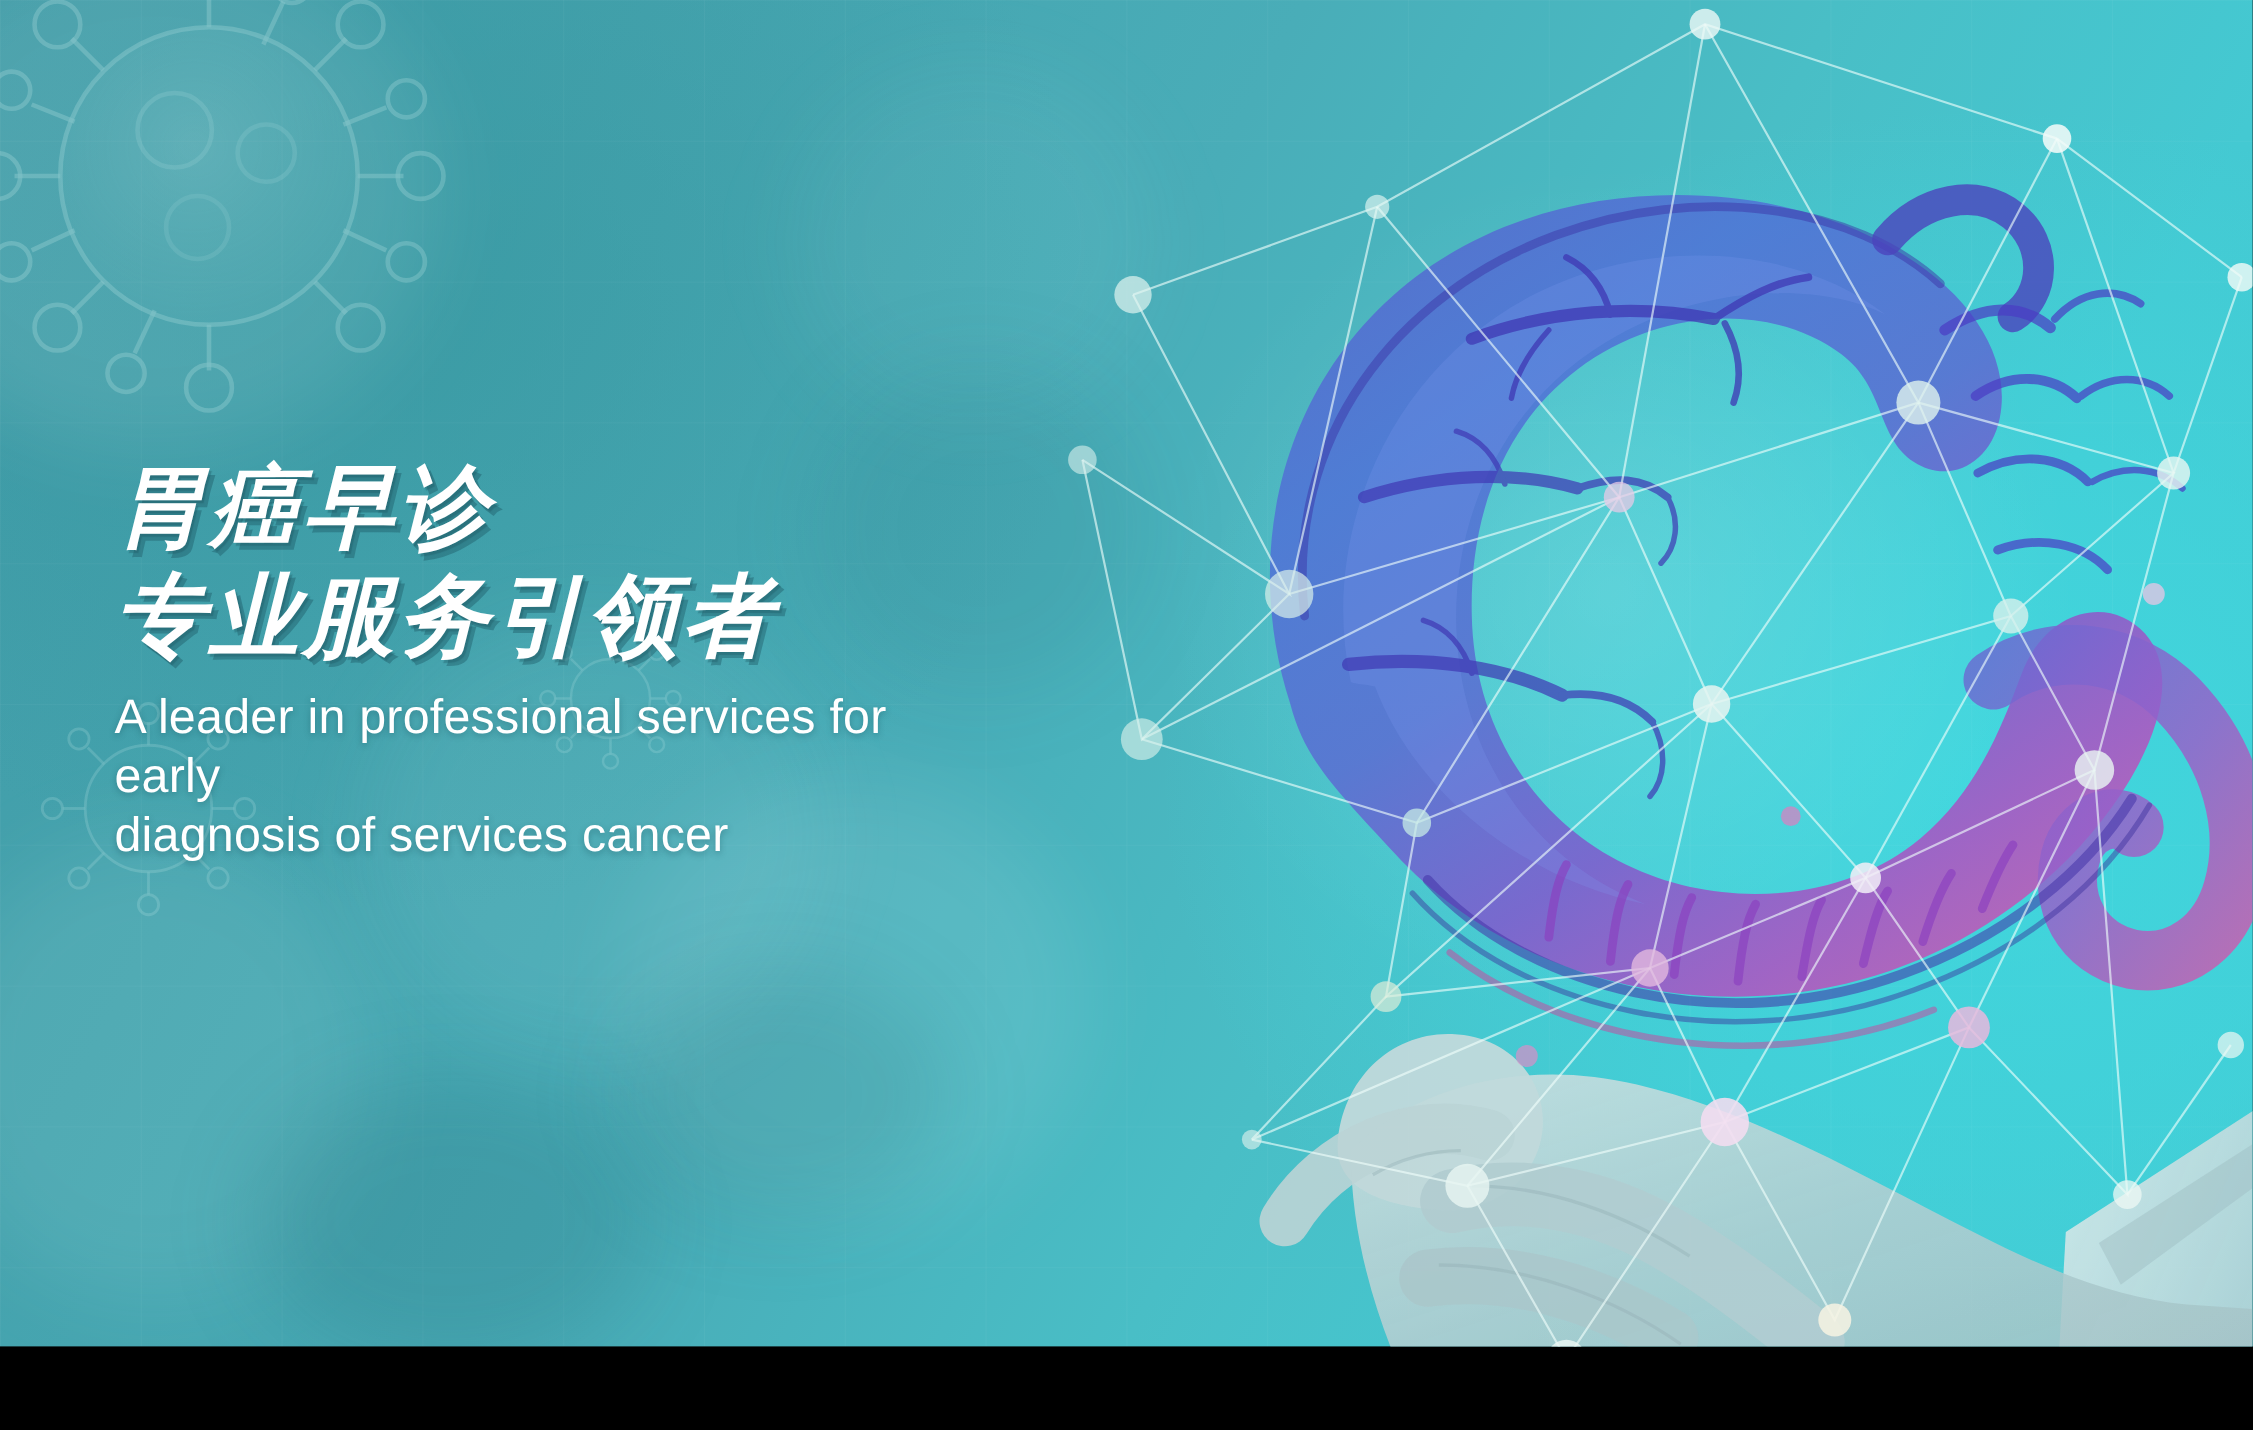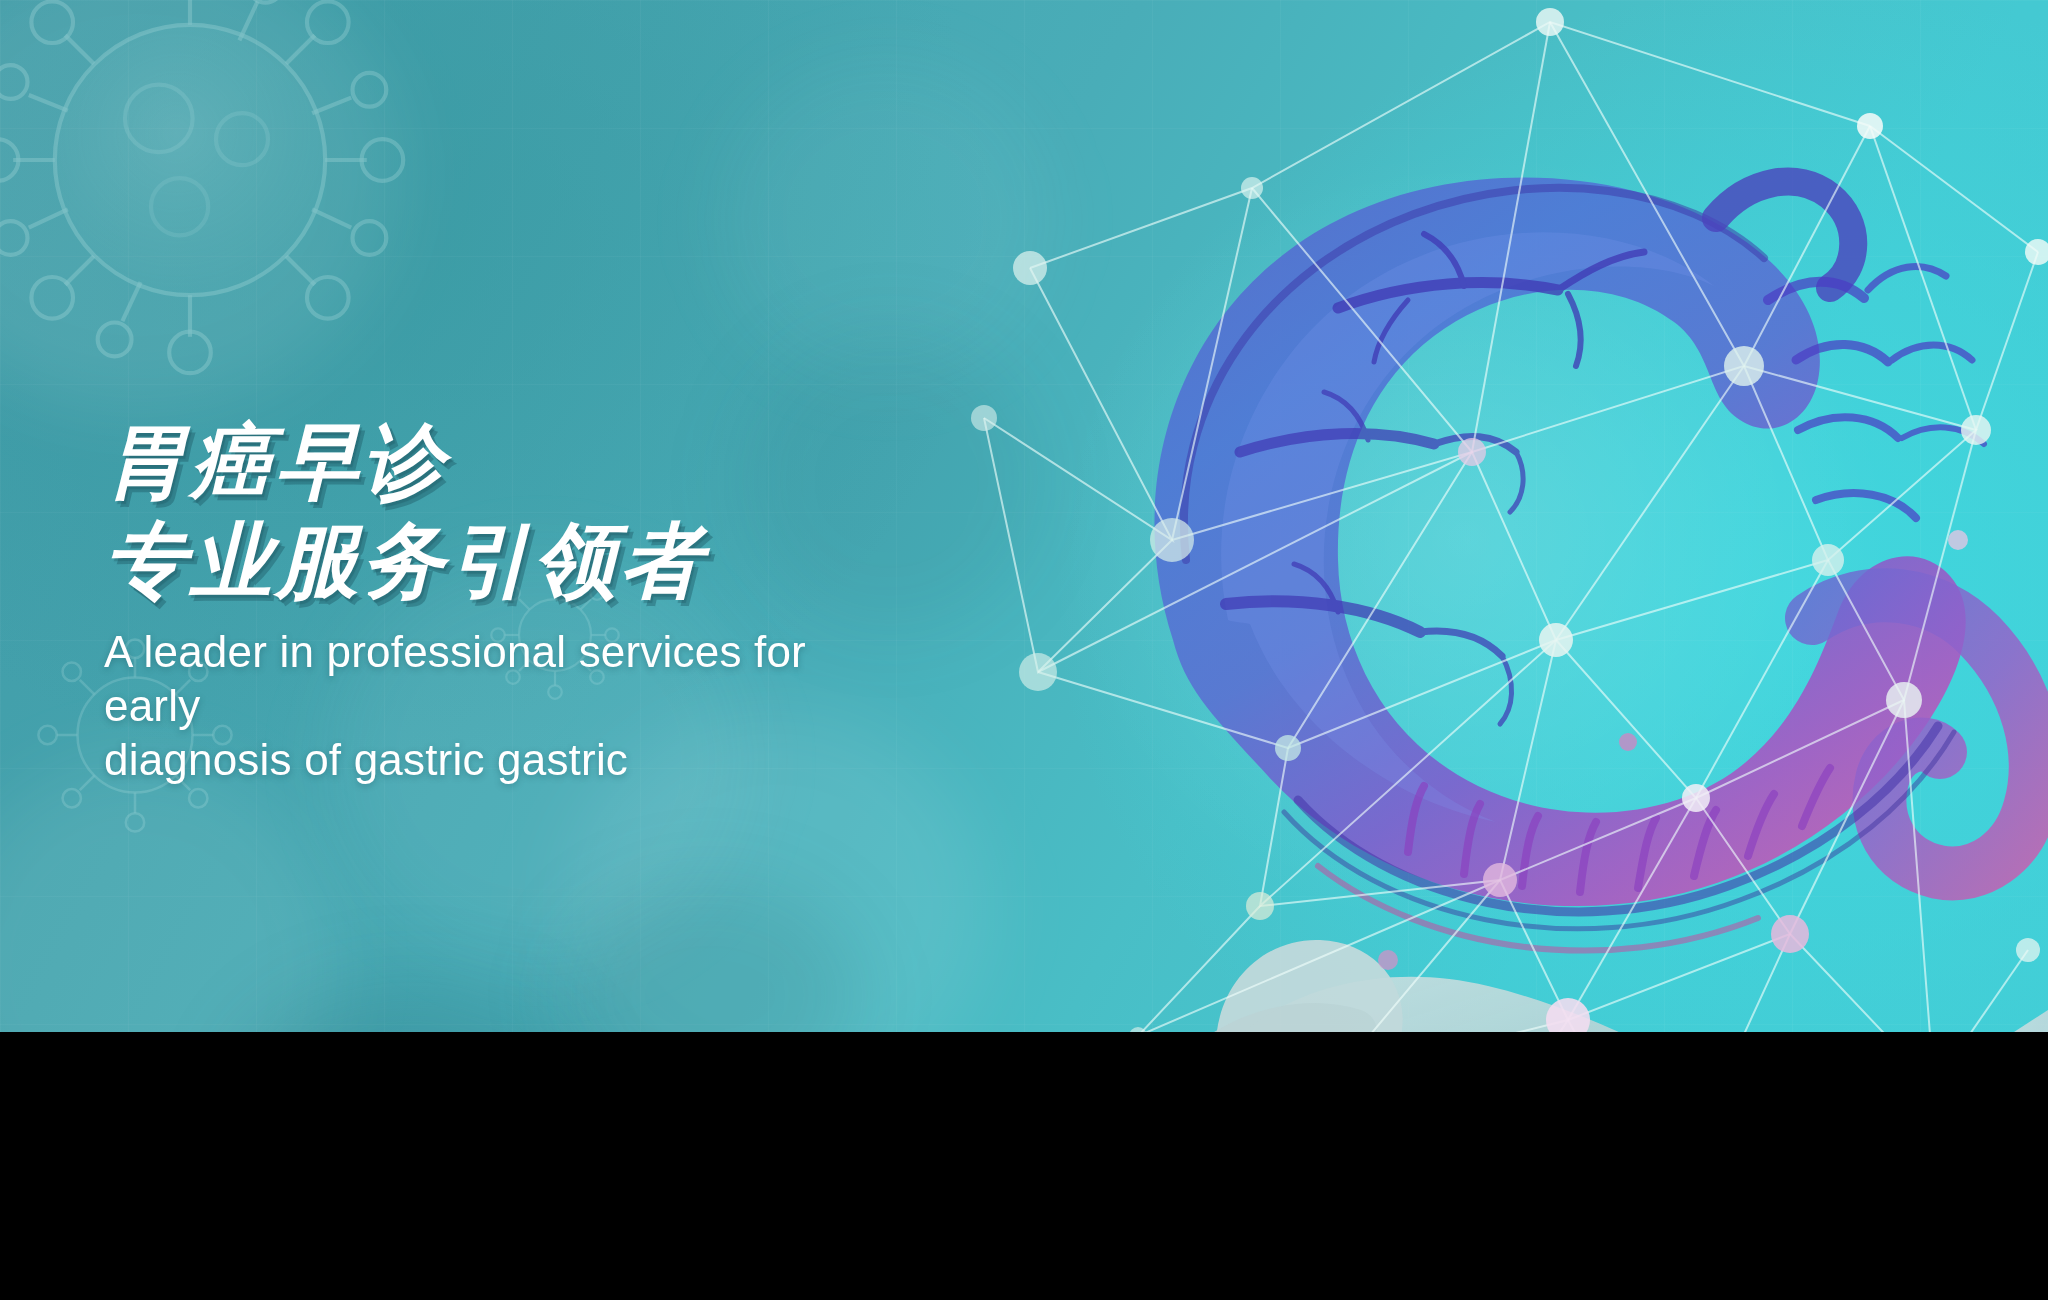--- a/index.html
+++ b/index.html
@@ -1,21 +1,21 @@
 <!DOCTYPE html>
 <html><head>
 <meta charset="utf-8">
 <style>
   * { margin:0; padding:0; box-sizing:border-box; }
   html,body{ width:2048px; height:1300px; overflow:hidden; background:#000; }
   body{ font-family:"Liberation Sans", sans-serif; }
 
   #banner{
     position:relative;
-    width:2048px; height:1032px;
+    width:2048px; height:1224px;
     overflow:hidden;
     
     background:
       radial-gradient(ellipse 1100px 900px at 88% 58%, rgba(64,215,222,0.95) 0%, rgba(64,215,222,0.45) 38%, rgba(64,215,222,0) 68%),
       radial-gradient(ellipse 900px 800px at 18% 22%, rgba(52,150,158,0.55) 0%, rgba(52,150,158,0.0) 70%),
       linear-gradient(118deg, #3f9aa6 0%, #45a3ae 22%, #49adb8 44%, #49bec6 62%, #44c9d2 78%, #43cbd4 100%);
     padding-left: 19px;
   }
 
   
@@ -413,17 +413,17 @@
         </g>
       </g>
     </svg>
   </div>
 
   <div class="copy">
     <div class="zh-line">胃癌早诊</div>
     <div class="zh-line second">专业服务引领者</div>
     <div class="en">
       <div>A leader in professional services for early</div>
-      <div>diagnosis of gastric gastric</div>
+      <div>diagnosis of services cancer</div>
     </div>
   </div>
 
 </div>
 
 </body></html>

